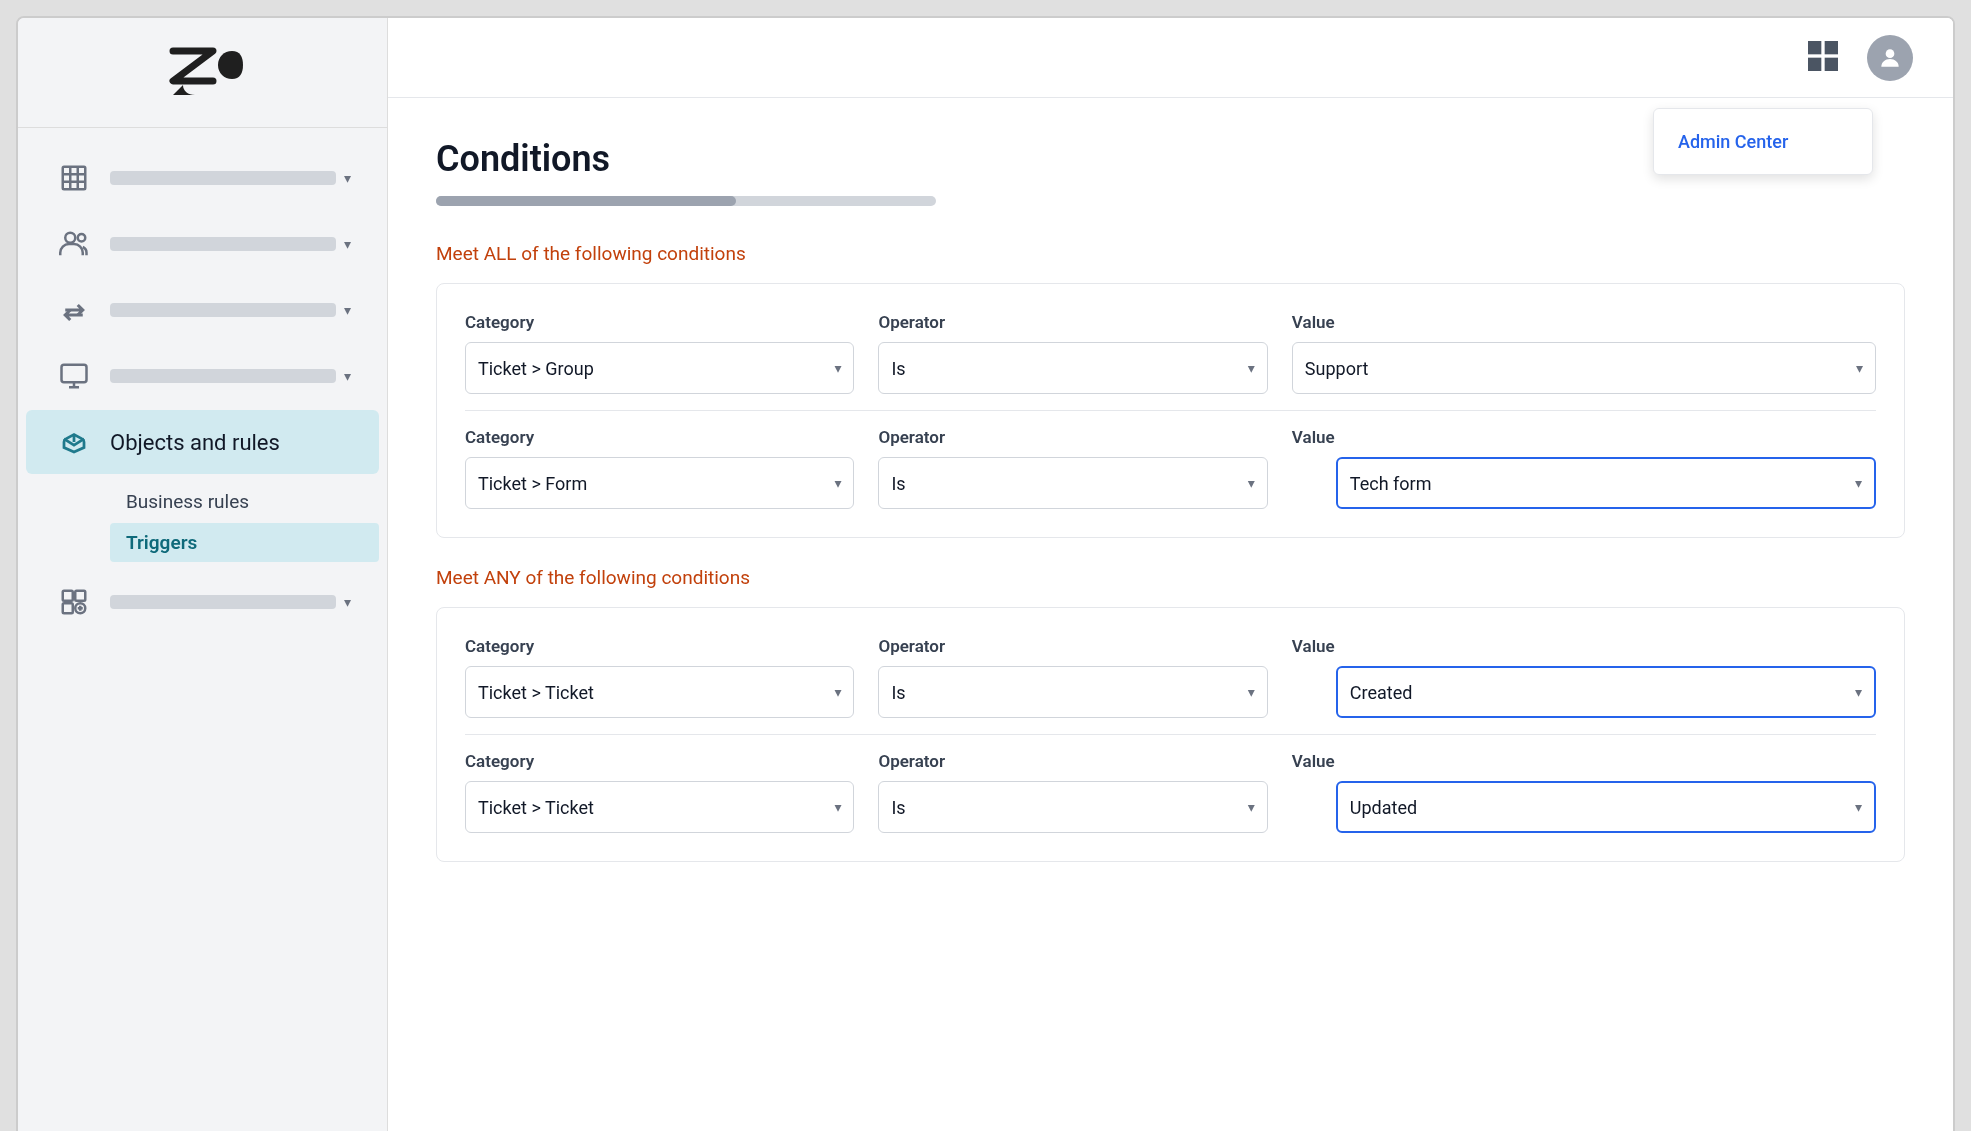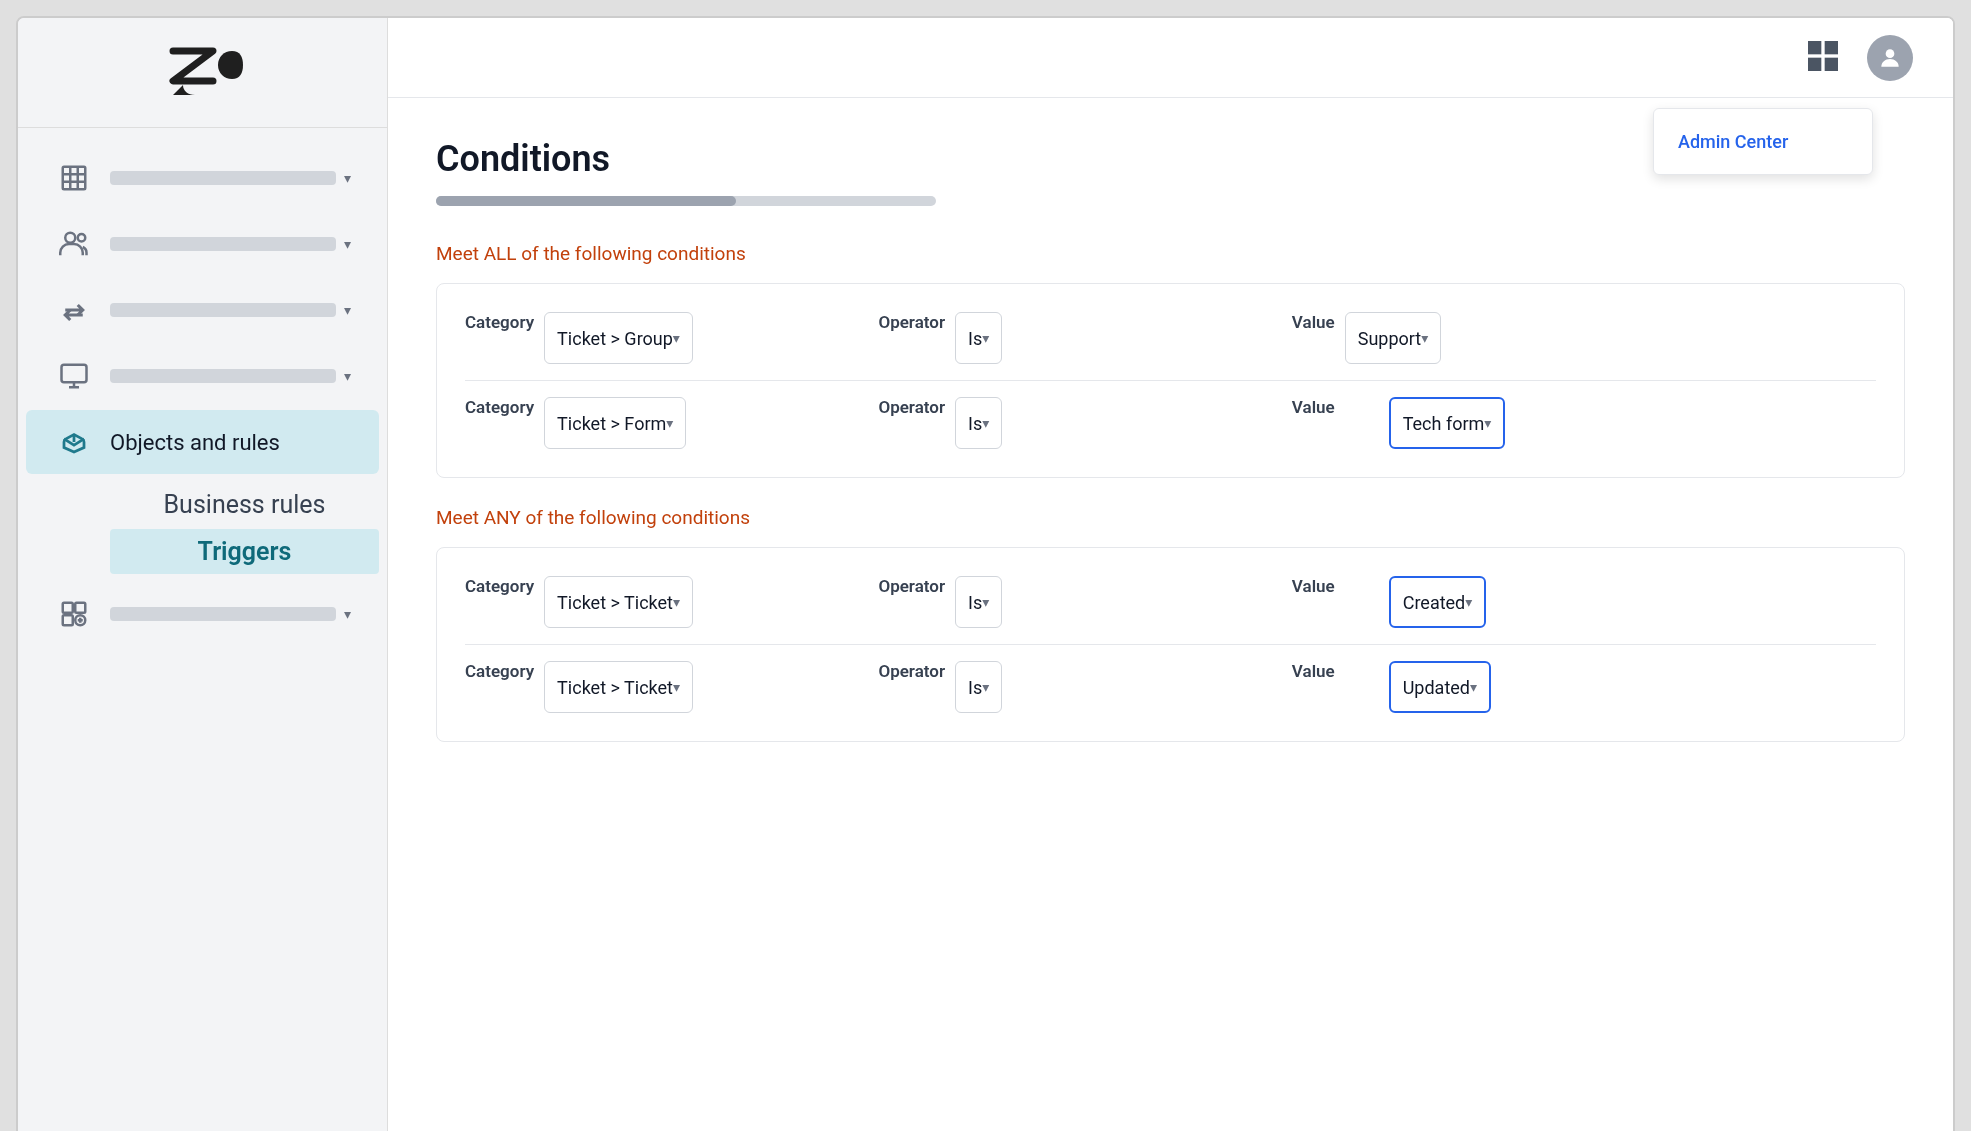--- a/index.html
+++ b/index.html
@@ -84,26 +84,25 @@
       margin-left: 16px;
       font-size: 22px;
       font-weight: 400;
       color: #111827;
     }
     .submenu {
       padding: 4px 0 4px 84px;
     }
     .submenu-item {
       padding: 8px 16px;
-      font-size: 25px;
+      font-size: 19px;
       color: #374151;
       cursor: pointer;
       border-radius: 4px;
       margin: 2px 8px;
-      text-align: center;
     }
     .submenu-item.active {
       background: #d1eaf0;
       color: #0f6a7a;
       font-weight: 600;
     }
     
     .main-content {
       flex: 1;
       display: flex;
@@ -201,21 +200,21 @@
     }
     .condition-row {
       display: flex;
       align-items: flex-start;
       gap: 24px;
       margin-bottom: 16px;
     }
     .condition-row:last-child { margin-bottom: 0; }
     .condition-field {
       display: flex;
-      flex-direction: row;
+      flex-direction: column;
       gap: 10px;
     }
     .condition-field.category { flex: 1.2; }
     .condition-field.operator { flex: 1.2; }
     .condition-field.value { flex: 1.8; }
     .field-label {
       font-size: 17px;
       font-weight: 600;
       color: #374151;
     }

